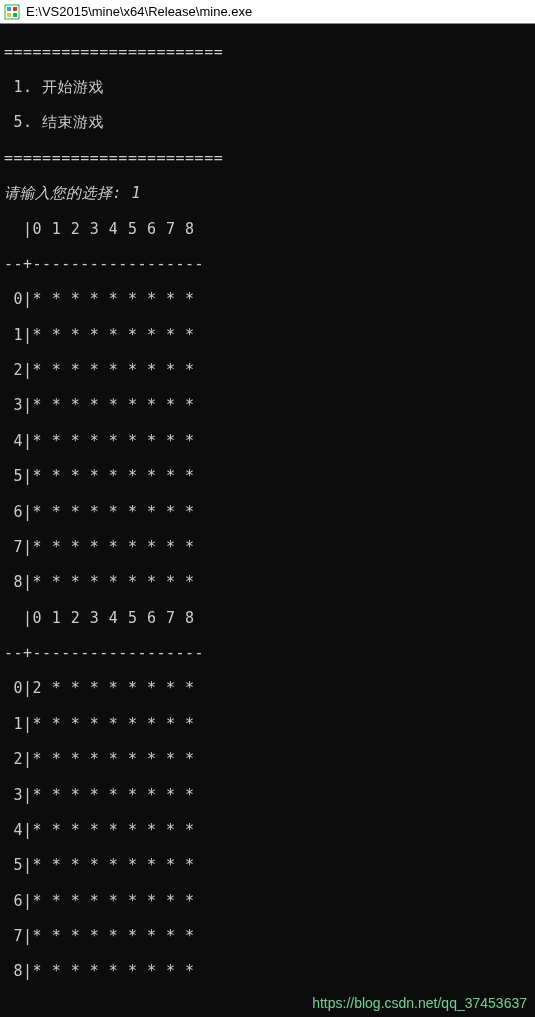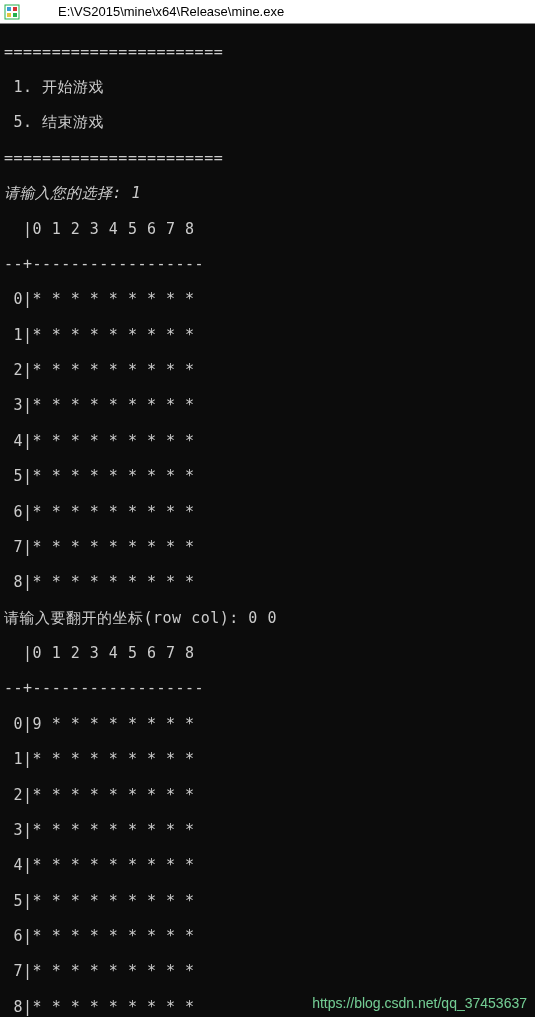--- a/index.html
+++ b/index.html
@@ -28,21 +28,20 @@
     .titlebar-icon {
       width: 16px;
       height: 16px;
       margin-right: 6px;
       display: inline-block;
     }
     .titlebar-text {
       color: #000000;
       font-family: "Segoe UI", Tahoma, sans-serif;
       font-size: 13px;
-      margin-left: 32px;
     }
     .console {
       padding: 2px 4px;
       white-space: pre;
       line-height: 1.18;
       letter-spacing: 0.5px;
     }
     .watermark {
       position: absolute;
       right: 8px;
@@ -79,24 +78,23 @@
 <span style="display: block;">--+------------------</span>
 <span style="display: block;"> 0|* * * * * * * * *</span>
 <span style="display: block;"> 1|* * * * * * * * *</span>
 <span style="display: block;"> 2|* * * * * * * * *</span>
 <span style="display: block;"> 3|* * * * * * * * *</span>
 <span style="display: block;"> 4|* * * * * * * * *</span>
 <span style="display: block;"> 5|* * * * * * * * *</span>
 <span style="display: block;"> 6|* * * * * * * * *</span>
 <span style="display: block;"> 7|* * * * * * * * *</span>
 <span style="display: block;"> 8|* * * * * * * * *</span>
-<span style="display: block;"><span>请输入要翻开的坐标(row col): </span><span>0 0</span></span>
 <span style="display: block;">  |0 1 2 3 4 5 6 7 8</span>
 <span style="display: block;">--+------------------</span>
-<span style="display: block;"> 0|9 * * * * * * * *</span>
+<span style="display: block;"> 0|2 * * * * * * * *</span>
 <span style="display: block;"> 1|* * * * * * * * *</span>
 <span style="display: block;"> 2|* * * * * * * * *</span>
 <span style="display: block;"> 3|* * * * * * * * *</span>
 <span style="display: block;"> 4|* * * * * * * * *</span>
 <span style="display: block;"> 5|* * * * * * * * *</span>
 <span style="display: block;"> 6|* * * * * * * * *</span>
 <span style="display: block;"> 7|* * * * * * * * *</span>
 <span style="display: block;"> 8|* * * * * * * * *</span>
 
 

